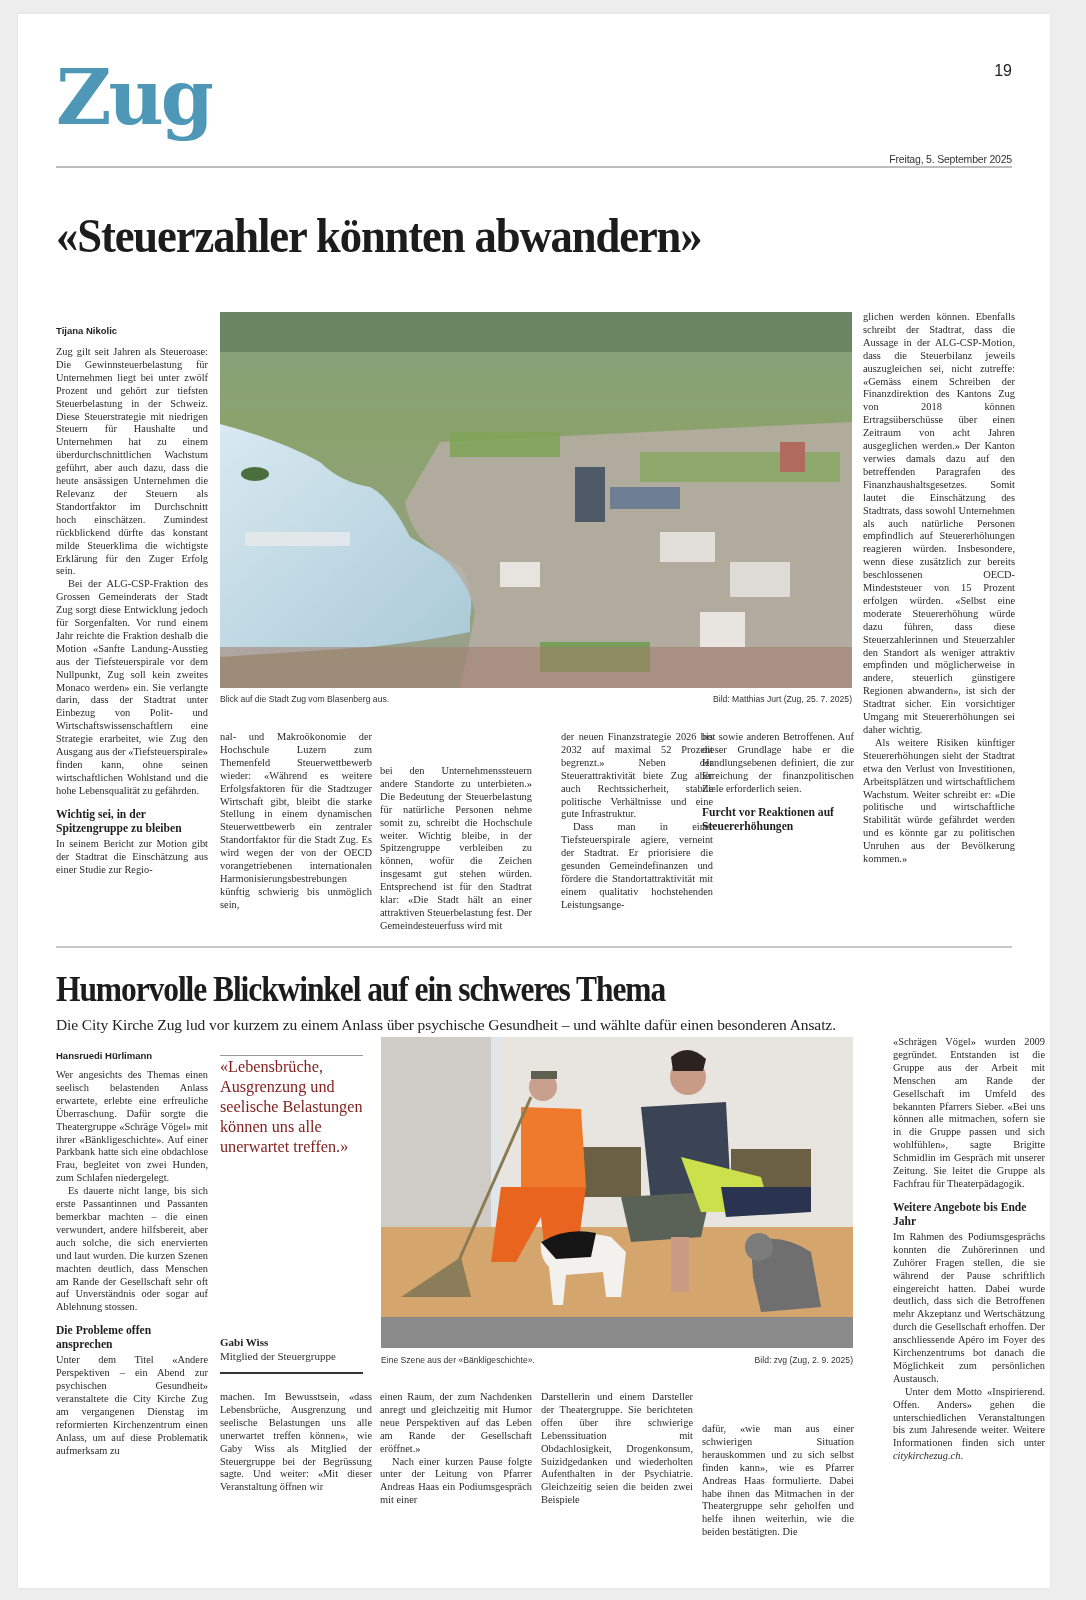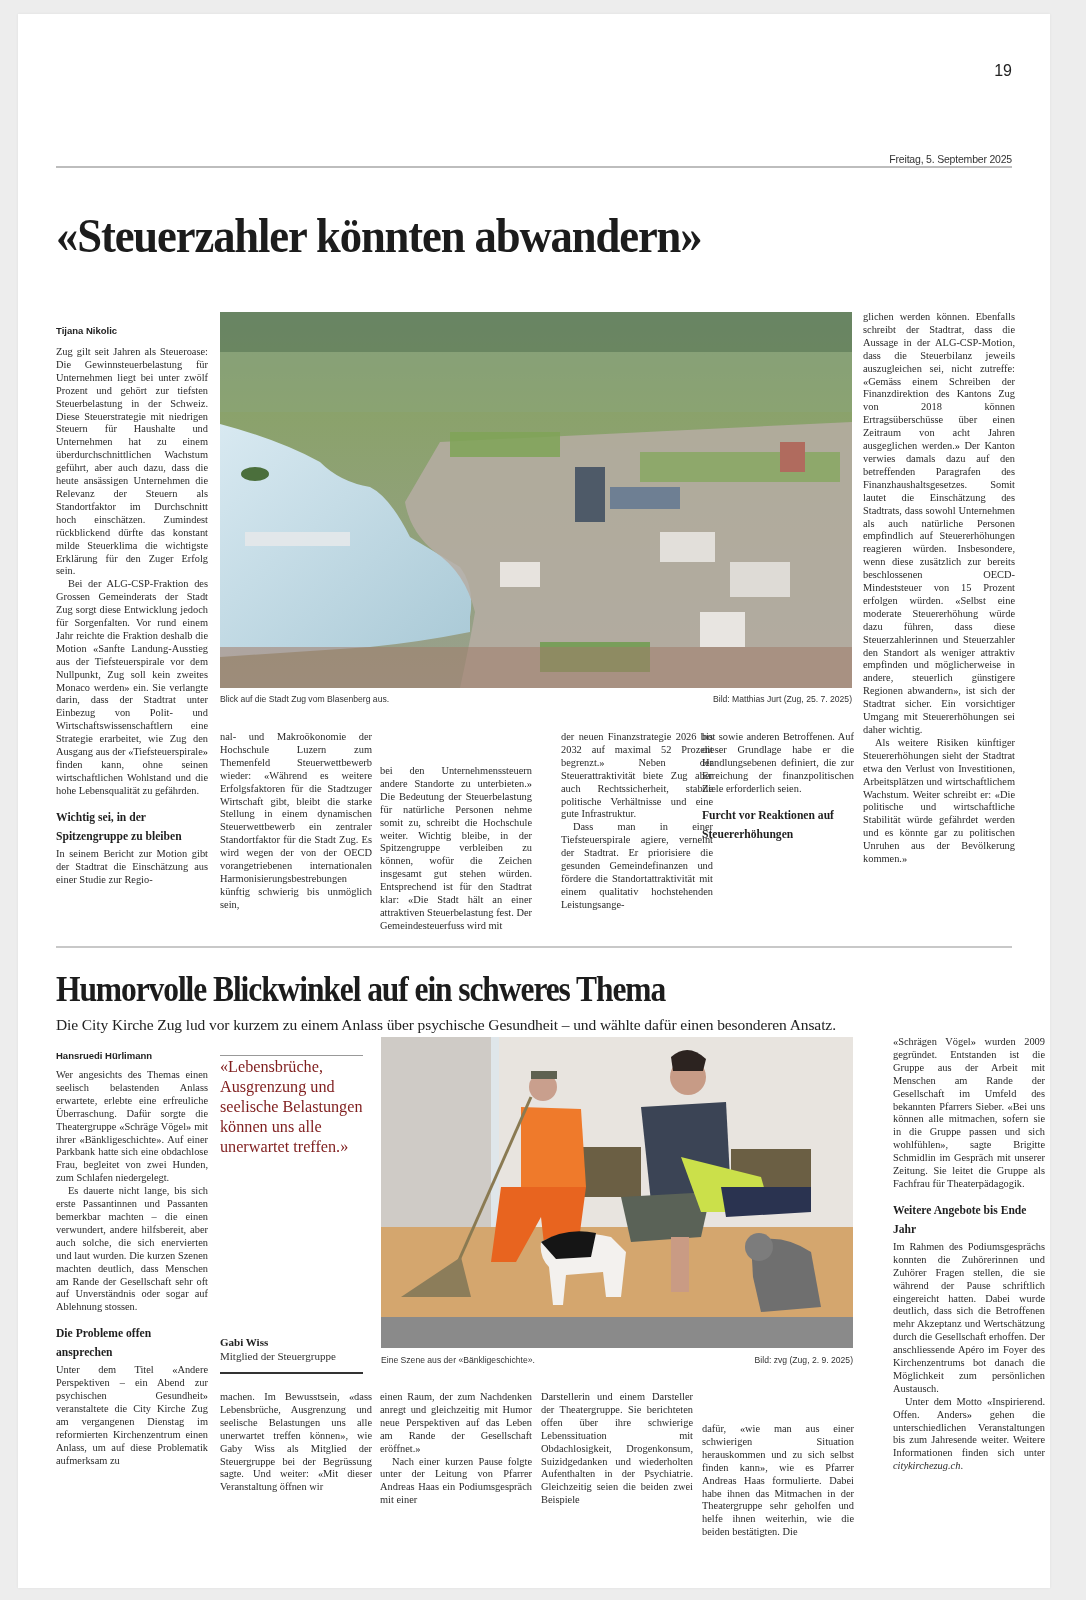--- a/index.html
+++ b/index.html
@@ -19,41 +19,42 @@
   .lead.l1 { top: 260px; }
   .lead.l2 { top: 1002px; }
 
   .author { position: absolute; left: 38px; font-family: "Liberation Sans", sans-serif; font-weight: bold; font-size: 9.5px; color: #222; }
   .author.a1 { top: 311px; }
   .author.a2 { top: 1036px; }
 
   .col { position: absolute; font-family: "Liberation Serif", serif; font-size: 10.4px; line-height: 12.9px; color: #2a2a2a; text-align: justify; hyphens: manual; }
   .col p { text-indent: 0; }
   .col p + p { text-indent: 12px; }
-  .col .sub { font-weight: bold; font-size: 11.6px; line-height: 19px; color: #1f1f1f; margin: 10px 0 2px 0; text-align: left; text-indent: 0; }
+  .col .sub { font-weight: bold; font-size: 11.6px; line-height: 14px; color: #1f1f1f; margin: 10px 0 2px 0; text-align: left; text-indent: 0; }
   .col .sub + p { text-indent: 0; }
   .col em { font-style: italic; }
 
   .photo { position: absolute; overflow: hidden; }
   .photo svg { width: 100%; height: 100%; display: block; }
   .caption { position: absolute; font-family: "Liberation Sans", sans-serif; font-size: 8.6px; color: #333; white-space: nowrap; }
 
   .article-rule { position: absolute; left: 38px; right: 38px; top: 932px; height: 2px; background: #c8c8c8; }
 
   .pullquote-rule-top { position: absolute; left: 202px; width: 143px; top: 1041px; height: 1px; background: #999; }
   .pullquote { position: absolute; left: 202px; top: 1043px; width: 150px; font-family: "Liberation Serif", serif; font-size: 16.2px; line-height: 20px; color: #7f1d1d; }
   .pq-name { position: absolute; left: 202px; top: 1322px; font-family: "Liberation Serif", serif; font-weight: bold; font-size: 11px; color: #222; }
   .pq-role { position: absolute; left: 202px; top: 1336px; font-family: "Liberation Serif", serif; font-size: 11px; color: #333; }
   .pullquote-rule-bottom { position: absolute; left: 202px; width: 143px; top: 1358px; height: 2px; background: #333; }
 </style>
 </head>
 <body>
 
 <div class="page">
 
+  <div class="section-title">Zug</div>
   <div class="page-number">19</div>
   <div class="issue-date">Freitag, 5. September 2025</div>
   <div class="header-rule"></div>
 
   <div class="headline h1">«Steuerzahler könnten abwandern»</div>
   <div class="author a1">Tijana Nikolic</div>
 
   <div class="col" style="left:38px; top:332px; width:152px;">
     <p>Zug gilt seit Jahren als Steueroase: Die Gewinnsteuerbelastung für Unternehmen liegt bei unter zwölf Prozent und gehört zur tiefsten Steuerbelastung in der Schweiz. Diese Steuerstrategie mit niedrigen Steuern für Haushalte und Unternehmen hat zu einem überdurchschnittlichen Wachstum geführt, aber auch dazu, dass die heute ansässigen Unternehmen die Relevanz der Steuern als Standortfaktor im Durchschnitt hoch einschätzen. Zumindest rückblickend dürfte das konstant milde Steuerklima die wichtigste Erklärung für den Zuger Erfolg sein.</p>
     <p>Bei der ALG-CSP-Fraktion des Grossen Gemeinderats der Stadt Zug sorgt diese Entwicklung jedoch für Sorgenfalten. Vor rund einem Jahr reichte die Fraktion deshalb die Motion «Sanfte Landung-Ausstieg aus der Tiefsteuerspirale vor dem Nullpunkt, Zug soll kein zweites Monaco werden» ein. Sie verlangte darin, dass der Stadtrat unter Einbezug von Polit- und Wirtschaftswissenschaftlern eine Strategie erarbeitet, wie Zug den Ausgang aus der «Tiefsteuerspirale» finden kann, ohne seinen wirtschaftlichen Wohlstand und die hohe Lebensqualität zu gefährden.</p>

